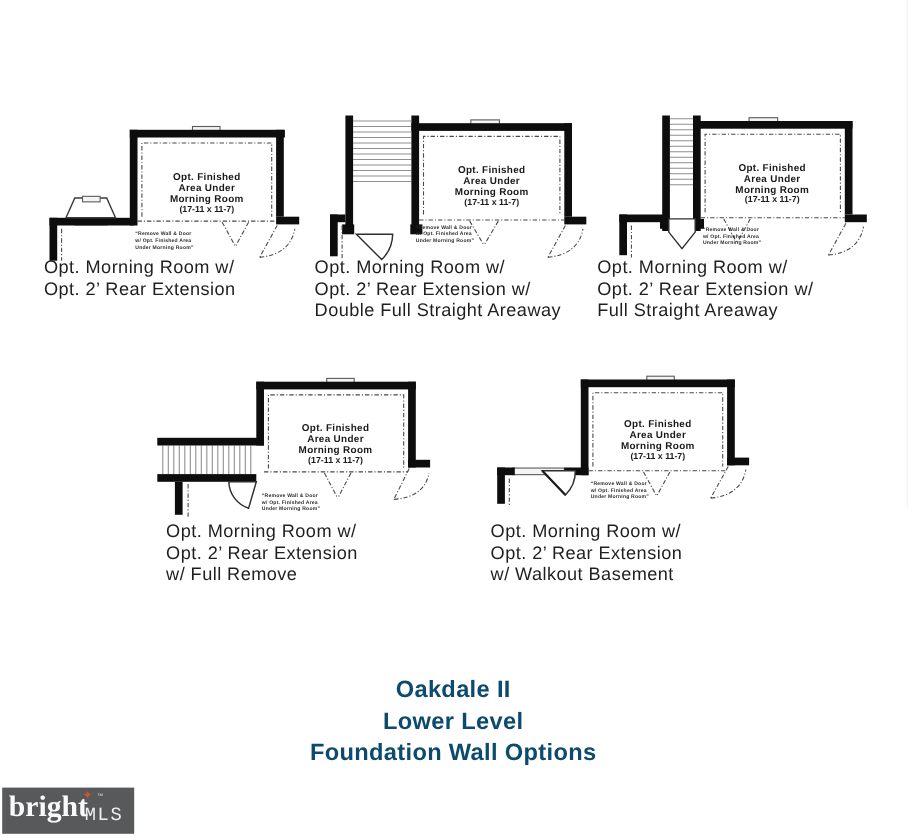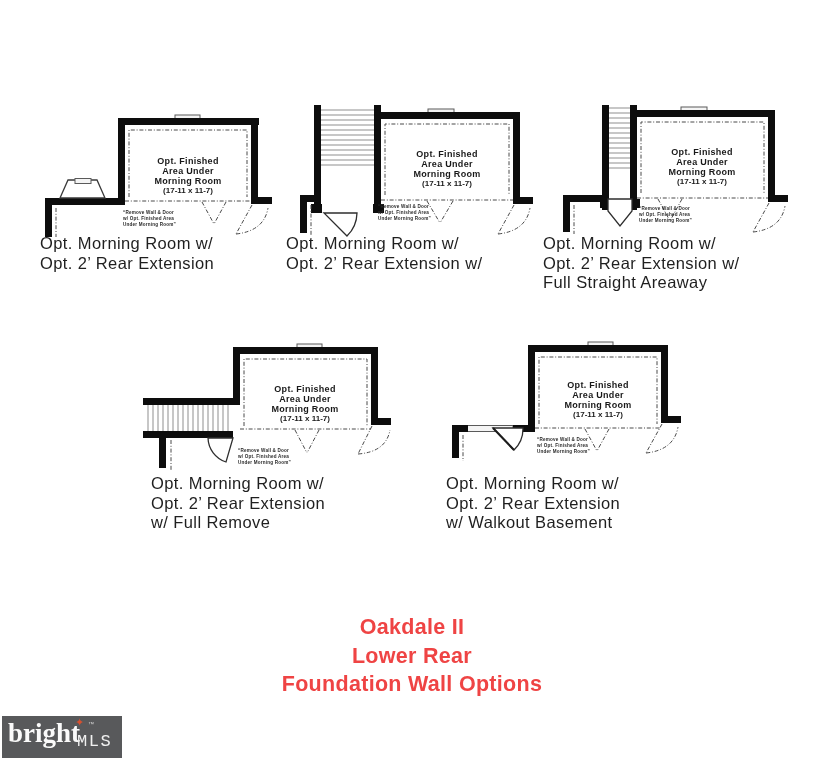--- a/index.html
+++ b/index.html
@@ -3,21 +3,21 @@
 <meta charset="utf-8">
 <style>
   html,body{margin:0;padding:0;background:#e9e9e9;}
   .page{position:relative;width:825px;height:760px;background:#ffffff;overflow:hidden;
         font-family:"Liberation Sans",sans-serif;}
   .plan{position:absolute;}
   .plan svg{position:absolute;left:0;top:0;display:block;}
   .caption{position:absolute;text-align:left;color:#1f1f1f;
            font-size:16.5px;line-height:19.5px;font-weight:500;letter-spacing:.4px;}
   .title{position:absolute;left:212px;top:613px;width:400px;text-align:center;
-         color:#ef4444;font-size:21.5px;line-height:28.5px;font-weight:bold;letter-spacing:.3px;}
+         color:#0c4a6e;font-size:21.5px;line-height:28.5px;font-weight:bold;letter-spacing:.3px;}
   
   .wall{fill:#0d0d0d;}
   .dash{stroke:#4a4a4a;stroke-width:1;fill:none;stroke-dasharray:4 1.8 1 1.8;}
   .tread{stroke:#8f8f8f;stroke-width:1;fill:none;}
   .win{fill:#f4f4f4;stroke:#5a5a5a;stroke-width:1;}
   .door{fill:#ffffff;stroke:#2e2e2e;stroke-width:1.3;}
   .bay{fill:#ffffff;stroke:#3a3a3a;stroke-width:1.3;}
   svg text{font-family:"Liberation Sans",sans-serif;}
   .rl{font-weight:bold;font-size:9px;fill:#191919;text-anchor:middle;letter-spacing:.3px;}
   .rd{font-weight:bold;font-size:8px;fill:#191919;text-anchor:middle;}
@@ -120,20 +120,21 @@
       </g>
       <g>
         <text class="nt" x="80" y="113">“Remove Wall &amp; Door</text>
         <text class="nt" x="80" y="119">w/ Opt. Finished Area</text>
         <text class="nt" x="80" y="125">Under Morning Room”</text>
       </g>
     </svg>
     <div class="caption" style="left:-12px;top:139px;width:250px;">
       <div>Opt. Morning Room w/</div>
       <div>Opt. 2’ Rear Extension w/</div>
+      <div>Double Full Straight Areaway</div>
     </div>
   </div>
 
   <div class="plan" style="left:555px;top:95px;width:255px;height:205px;">
     <svg width="250" height="145" viewBox="0 0 250 145">
       <g>
         <path class="tread" d="M54 13H75 M54 18H75 M54 23H75 M54 28H75 M54 33H75 M54 38H75 M54 43H75 M54 48H75 M54 53H75 M54 58H75 M54 63H75 M54 68H75 M54 73H75"></path>
         <rect class="wall" x="47" y="10" width="7" height="105"></rect>
         <rect class="wall" x="75" y="10" width="7" height="105"></rect>
         <rect class="wall" x="45" y="104" width="8" height="9"></rect>
@@ -270,21 +271,21 @@
     </svg>
     <div class="caption" style="left:-4px;top:136px;width:265px;">
       <div>Opt. Morning Room w/</div>
       <div>Opt. 2’ Rear Extension</div>
       <div>w/ Walkout Basement</div>
     </div>
   </div>
 
   <div class="title">
     <div>Oakdale II</div>
-    <div>Lower Rear</div>
+    <div>Lower Level</div>
     <div>Foundation Wall Options</div>
   </div>
 
   <div class="logo">
     <span class="brand">bright</span>
     <span class="spark">✦</span>
     <span class="tm">™</span>
     <span class="mls">MLS</span>
   </div>
 

